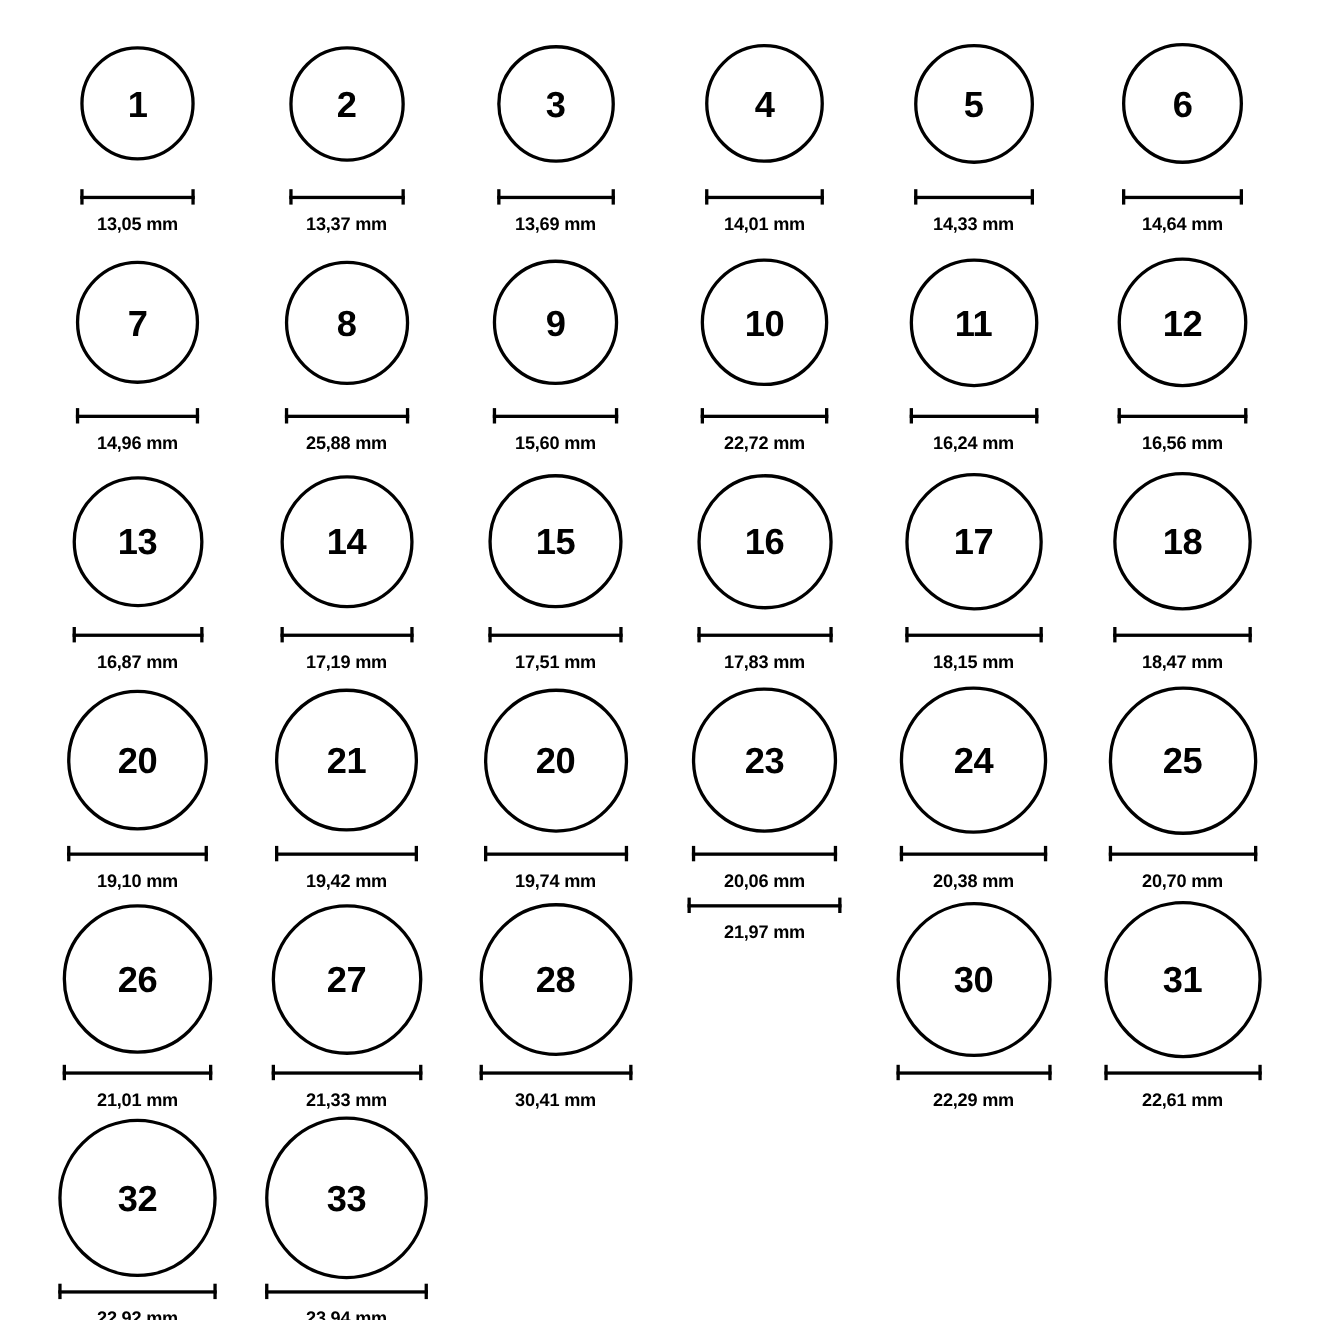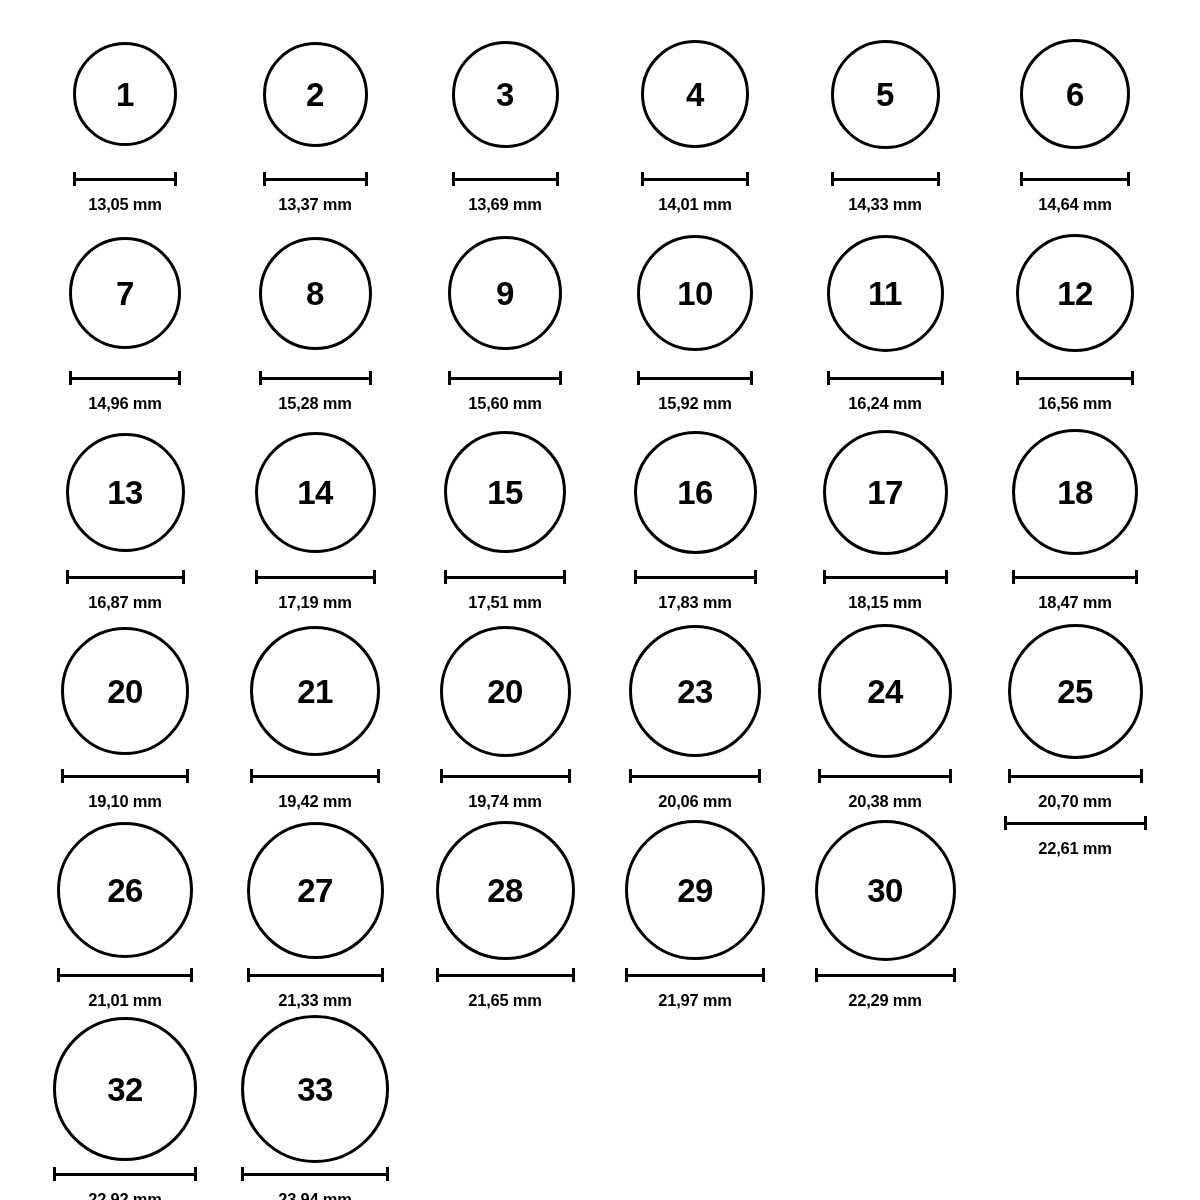--- a/index.html
+++ b/index.html
@@ -192,21 +192,21 @@
         <div class="circle-wrap">
           <div class="circle" style="width: 113px; height: 113px;">
             <span class="size-num">8</span>
           </div>
         </div>
         <div class="measure" style="width: 113px;">
           <div class="bar"></div>
           <div class="cap left"></div>
           <div class="cap right"></div>
         </div>
-        <div class="label">15,28 mm</div>
+        <div class="label">25,88 mm</div>
       </div>
       <div class="cell">
         <div class="circle-wrap">
           <div class="circle" style="width: 114px; height: 114px;">
             <span class="size-num">9</span>
           </div>
         </div>
         <div class="measure" style="width: 114px;">
           <div class="bar"></div>
           <div class="cap left"></div>
@@ -218,21 +218,21 @@
         <div class="circle-wrap">
           <div class="circle" style="width: 116px; height: 116px;">
             <span class="size-num">10</span>
           </div>
         </div>
         <div class="measure" style="width: 116px;">
           <div class="bar"></div>
           <div class="cap left"></div>
           <div class="cap right"></div>
         </div>
-        <div class="label">15,92 mm</div>
+        <div class="label">22,72 mm</div>
       </div>
       <div class="cell">
         <div class="circle-wrap">
           <div class="circle" style="width: 117px; height: 117px; justify-content: center;">
             <span class="size-num">11</span>
           </div>
         </div>
         <div class="measure" style="width: 117px;">
           <div class="bar"></div>
           <div class="cap left"></div>
@@ -439,28 +439,23 @@
         <div class="circle-wrap">
           <div class="circle" style="width: 139px; height: 139px; text-align: right;">
             <span class="size-num">28</span>
           </div>
         </div>
         <div class="measure" style="width: 139px;">
           <div class="bar"></div>
           <div class="cap left"></div>
           <div class="cap right"></div>
         </div>
-        <div class="label">21,65 mm</div>
-      </div>
-      <div class="cell">
-        <div class="circle-wrap">
-          <div class="circle" style="width: 140px; height: 140px;">
-            <span class="size-num">29</span>
-          </div>
-        </div>
+        <div class="label">30,41 mm</div>
+      </div>
+      <div class="cell">
         <div class="measure" style="width: 140px;">
           <div class="bar"></div>
           <div class="cap left"></div>
           <div class="cap right"></div>
         </div>
         <div class="label">21,97 mm</div>
       </div>
       <div class="cell">
         <div class="circle-wrap">
           <div class="circle" style="width: 141px; height: 141px;">
@@ -468,20 +463,25 @@
           </div>
         </div>
         <div class="measure" style="width: 141px;">
           <div class="bar"></div>
           <div class="cap left"></div>
           <div class="cap right"></div>
         </div>
         <div class="label">22,29 mm</div>
       </div>
       <div class="cell">
+        <div class="circle-wrap">
+          <div class="circle" style="width: 143px; height: 143px;">
+            <span class="size-num">31</span>
+          </div>
+        </div>
         <div class="measure" style="width: 143px;">
           <div class="bar"></div>
           <div class="cap left"></div>
           <div class="cap right"></div>
         </div>
         <div class="label">22,61 mm</div>
       </div>
       <div class="cell">
         <div class="circle-wrap">
           <div class="circle" style="width: 144px; height: 144px;">

